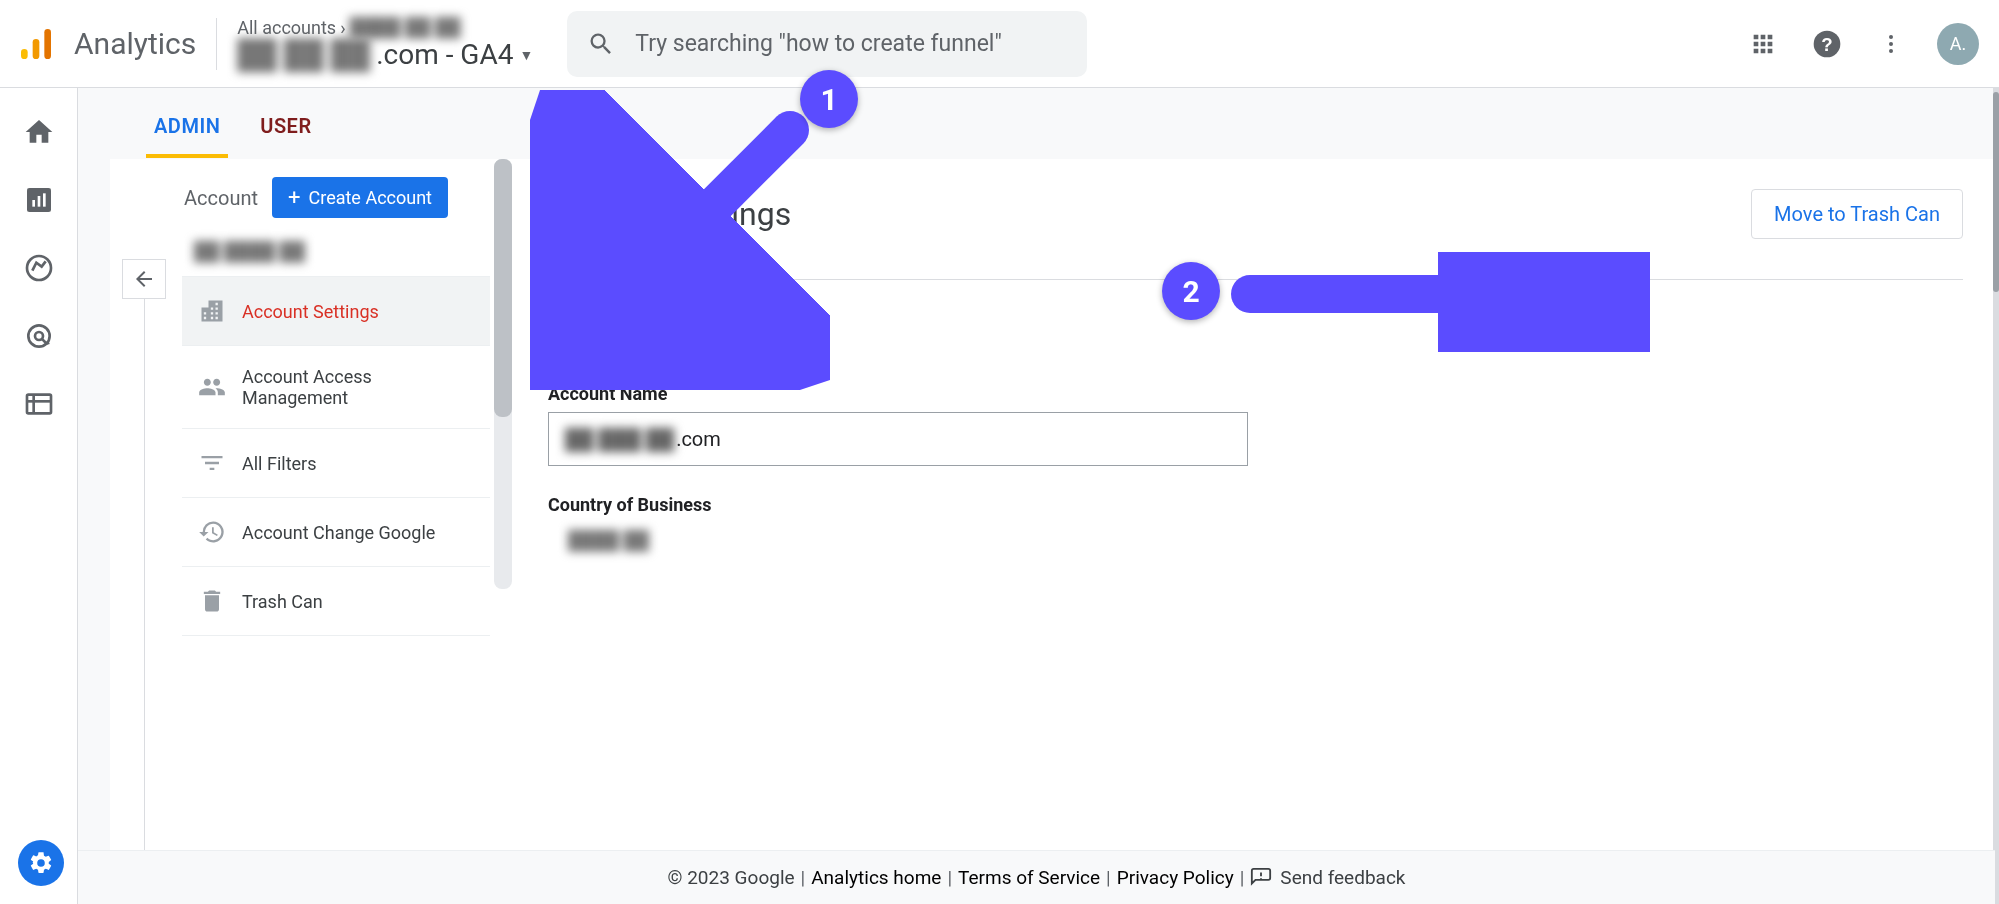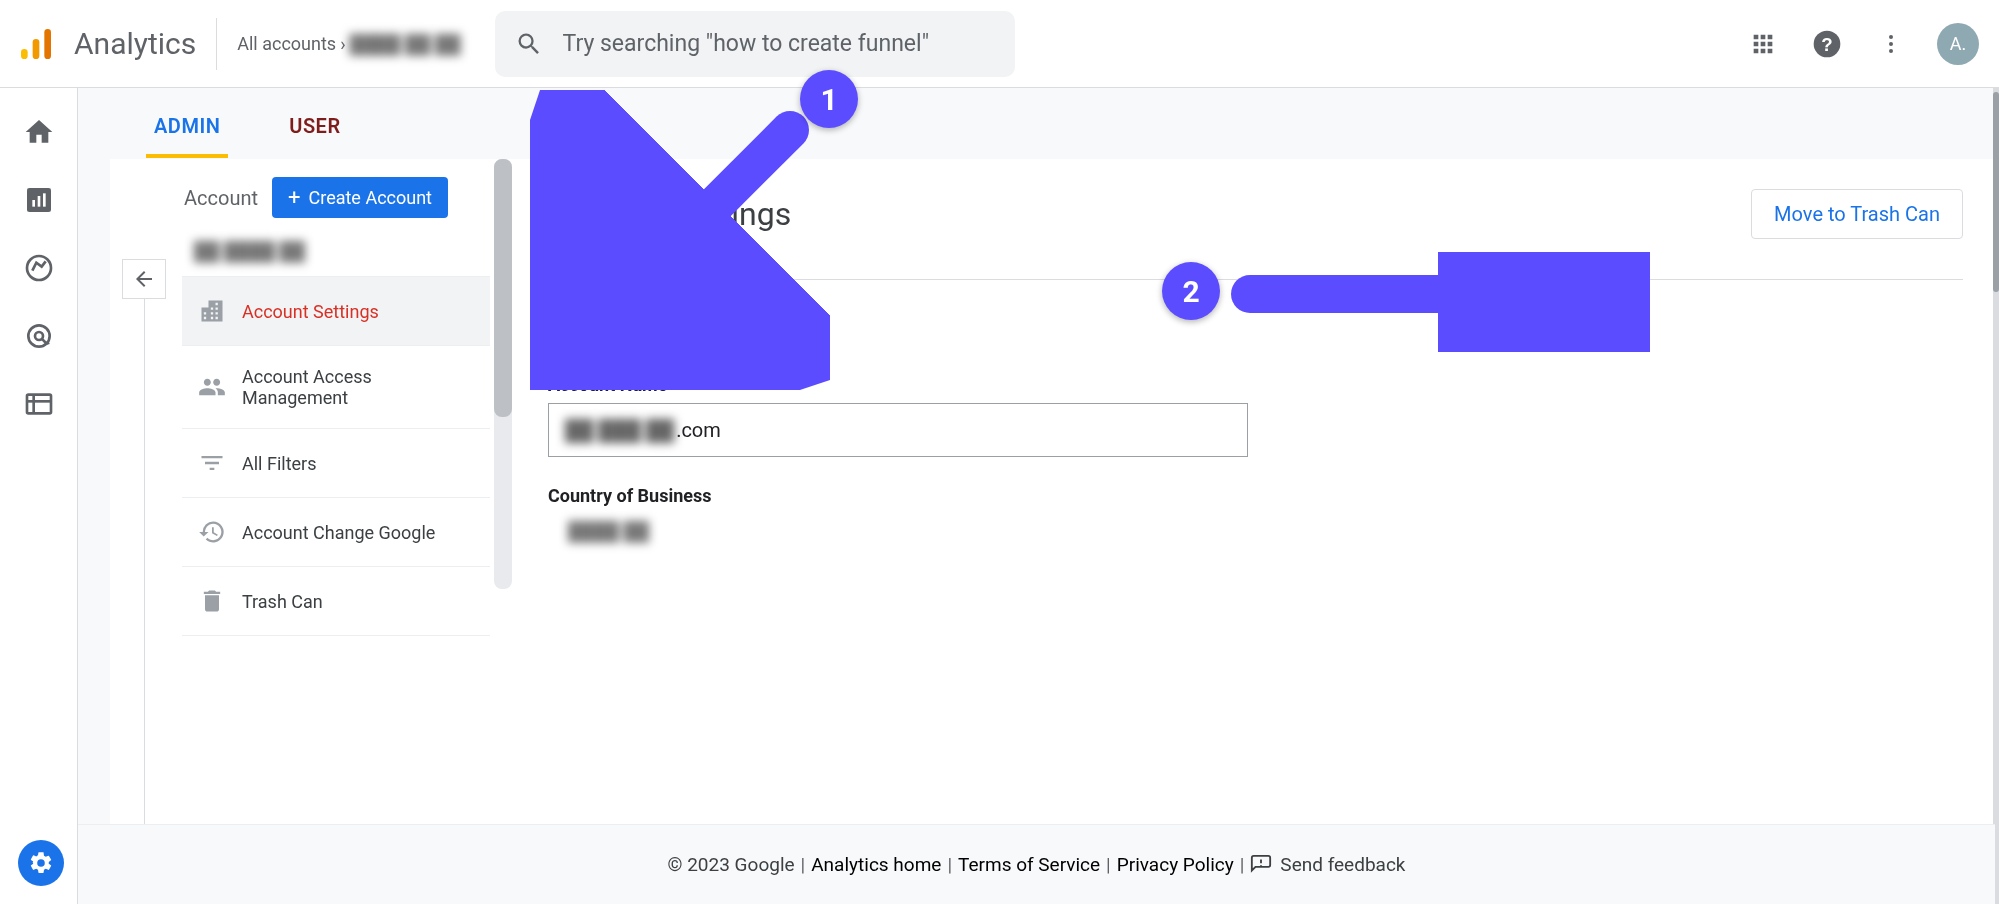--- a/index.html
+++ b/index.html
@@ -29,21 +29,21 @@
   .avatar { width: 42px; height: 42px; border-radius: 50%; background: #8ea9b1; color: #fff; display:flex; align-items:center; justify-content:center; font-size: 18px; cursor:pointer; }
 
   
   .leftrail { position: absolute; top: 88px; left: 0; width: 78px; height: calc(100% - 88px); background: #fff; border-right: 1px solid #dadce0; display: flex; flex-direction: column; align-items: center; padding-top: 28px; gap: 36px; }
   .rail-icon { width: 32px; height: 32px; color: #5f6368; cursor: pointer; }
   .gear-fab { position: absolute; bottom: 18px; left: 18px; width: 46px; height: 46px; border-radius: 50%; background: #1a73e8; display:flex; align-items:center; justify-content:center; color:#fff; cursor:pointer; }
 
   
   .main { position: absolute; left: 78px; top: 88px; right: 4px; bottom: 0; background: #f8f9fa; padding: 0 0 0 32px; display:flex; flex-direction:column; }
 
-  .tabs { display: flex; gap: 53px; padding: 12px 0 0 36px; }
+  .tabs { display: flex; gap: 24px; padding: 12px 0 0 36px; }
   .tab { font-size: 20px; font-weight: 600; color: #7f1d1d; padding: 14px 8px 16px; cursor:pointer; letter-spacing: 0.5px; }
   .tab.active { color: #1a73e8; border-bottom: 4px solid #fbbc04; }
 
   .panel { background: #fff; margin-top: 1px; flex: 1; position: relative; display:flex; }
 
   
   .account-col { width: 380px; padding: 18px 0 0 0; position: relative; }
   .account-header { display: flex; align-items: center; gap: 14px; padding: 0 0 8px 74px; text-align: center; }
   .account-label { font-size: 20px; color: #5f6368; }
   .create-btn { background: #1a73e8; color:#fff; display:flex; align-items:center; gap:8px; padding: 8px 16px; border-radius:4px; font-size:18px; cursor:pointer; }
@@ -74,21 +74,21 @@
   .section-head span { font-size:20px; color:#3c4043; }
   .section-head hr { flex:1; border:none; border-top:1px solid #dadce0; }
 
   .field { margin-top: 16px; }
   .field-label { font-weight:700; font-size:18px; margin-bottom: 8px; }
   .field-value { font-size:18px; padding-left: 20px; }
   .textinput { width: 700px; height: 54px; border:1px solid #9aa0a6; padding: 0 16px; font-size:20px; display:flex; align-items:center; }
   .textinput .blurred-prefix { filter: blur(5px); color:#666; margin-right:2px; }
 
   
-  .footer { position:absolute; left:78px; right:4px; bottom:0; height:80px; background:#f8f9fa; border-top:1px solid #eceff1; display:flex; align-items:center; justify-content:center; gap:6px; font-size:19px; color:#3c4043; }
+  .footer { position:absolute; left:78px; right:4px; bottom:0; height:54px; background:#f8f9fa; border-top:1px solid #eceff1; display:flex; align-items:center; justify-content:center; gap:6px; font-size:19px; color:#3c4043; }
   .footer a { color:#000000; text-decoration:none; cursor:pointer; }
   .footer .sep { color:#5f6368; }
   .feedback { display:flex; align-items:center; gap:8px; cursor:pointer; }
   .feedback-icon { width:22px; height:22px; }
 
   
   .anno { position:absolute; pointer-events:none; }
   .num-badge { width:58px; height:58px; border-radius:50%; background:#5b4cff; color:#fff; display:flex; align-items:center; justify-content:center; font-size:30px; font-weight:700; position:absolute; pointer-events:none; box-shadow:0 2px 6px rgba(0,0,0,.3); }
 
   .right-scrollbar { position:absolute; right:0; top:88px; bottom:0; width:6px; background:#dadce0; }
@@ -107,20 +107,25 @@
     </svg>
     <span class="analytics-title">Analytics</span>
   </div>
   <div class="divider-v"></div>
   <div class="account-picker">
     <div class="account-picker-top">
       <span>All accounts</span>
       <span>›</span>
       <span class="blur">████ ██ ██</span>
     </div>
+    <div class="account-picker-bottom">
+      <span class="blur">██ ██ ██</span>
+      <span>.com - GA4</span>
+      <span class="chevron-down">▼</span>
+    </div>
   </div>
 
   <div class="searchbox">
     <svg class="search-icon" viewBox="0 0 24 24" width="28" height="28">
         <path fill="currentColor" d="M15.5 14h-.79l-.28-.27A6.47 6.47 0 0 0 16 9.5 6.5 6.5 0 1 0 9.5 16a6.47 6.47 0 0 0 4.23-1.57l.27.28v.79l5 5L20.49 19l-5-5zm-6 0C7.01 14 5 11.99 5 9.5S7.01 5 9.5 5 14 7.01 14 9.5 11.99 14 9.5 14z"></path>
       </svg>
     <span class="search-placeholder">Try searching "how to create funnel"</span>
   </div>
 
   <div class="topbar-spacer"></div>
@@ -260,21 +265,21 @@
       <div class="section-head">
         <span>Basic Settings</span>
         <hr>
       </div>
 
       <div class="field">
         <div class="field-label">Account Id</div>
         <div class="field-value"><span class="blur">████</span></div>
       </div>
 
-      <div class="field" style="margin-top:16px">
+      <div class="field" style="margin-top:25px">
         <div class="field-label">Account Name</div>
         <div class="textinput">
           <span class="blurred-prefix">██ ███ ██</span>
           <span>.com</span>
         </div>
       </div>
 
       <div class="field" style="margin-top:28px">
         <div class="field-label">Country of Business</div>
         <div class="field-value" style="margin-top:14px"><span class="blur">████ ██</span></div>

